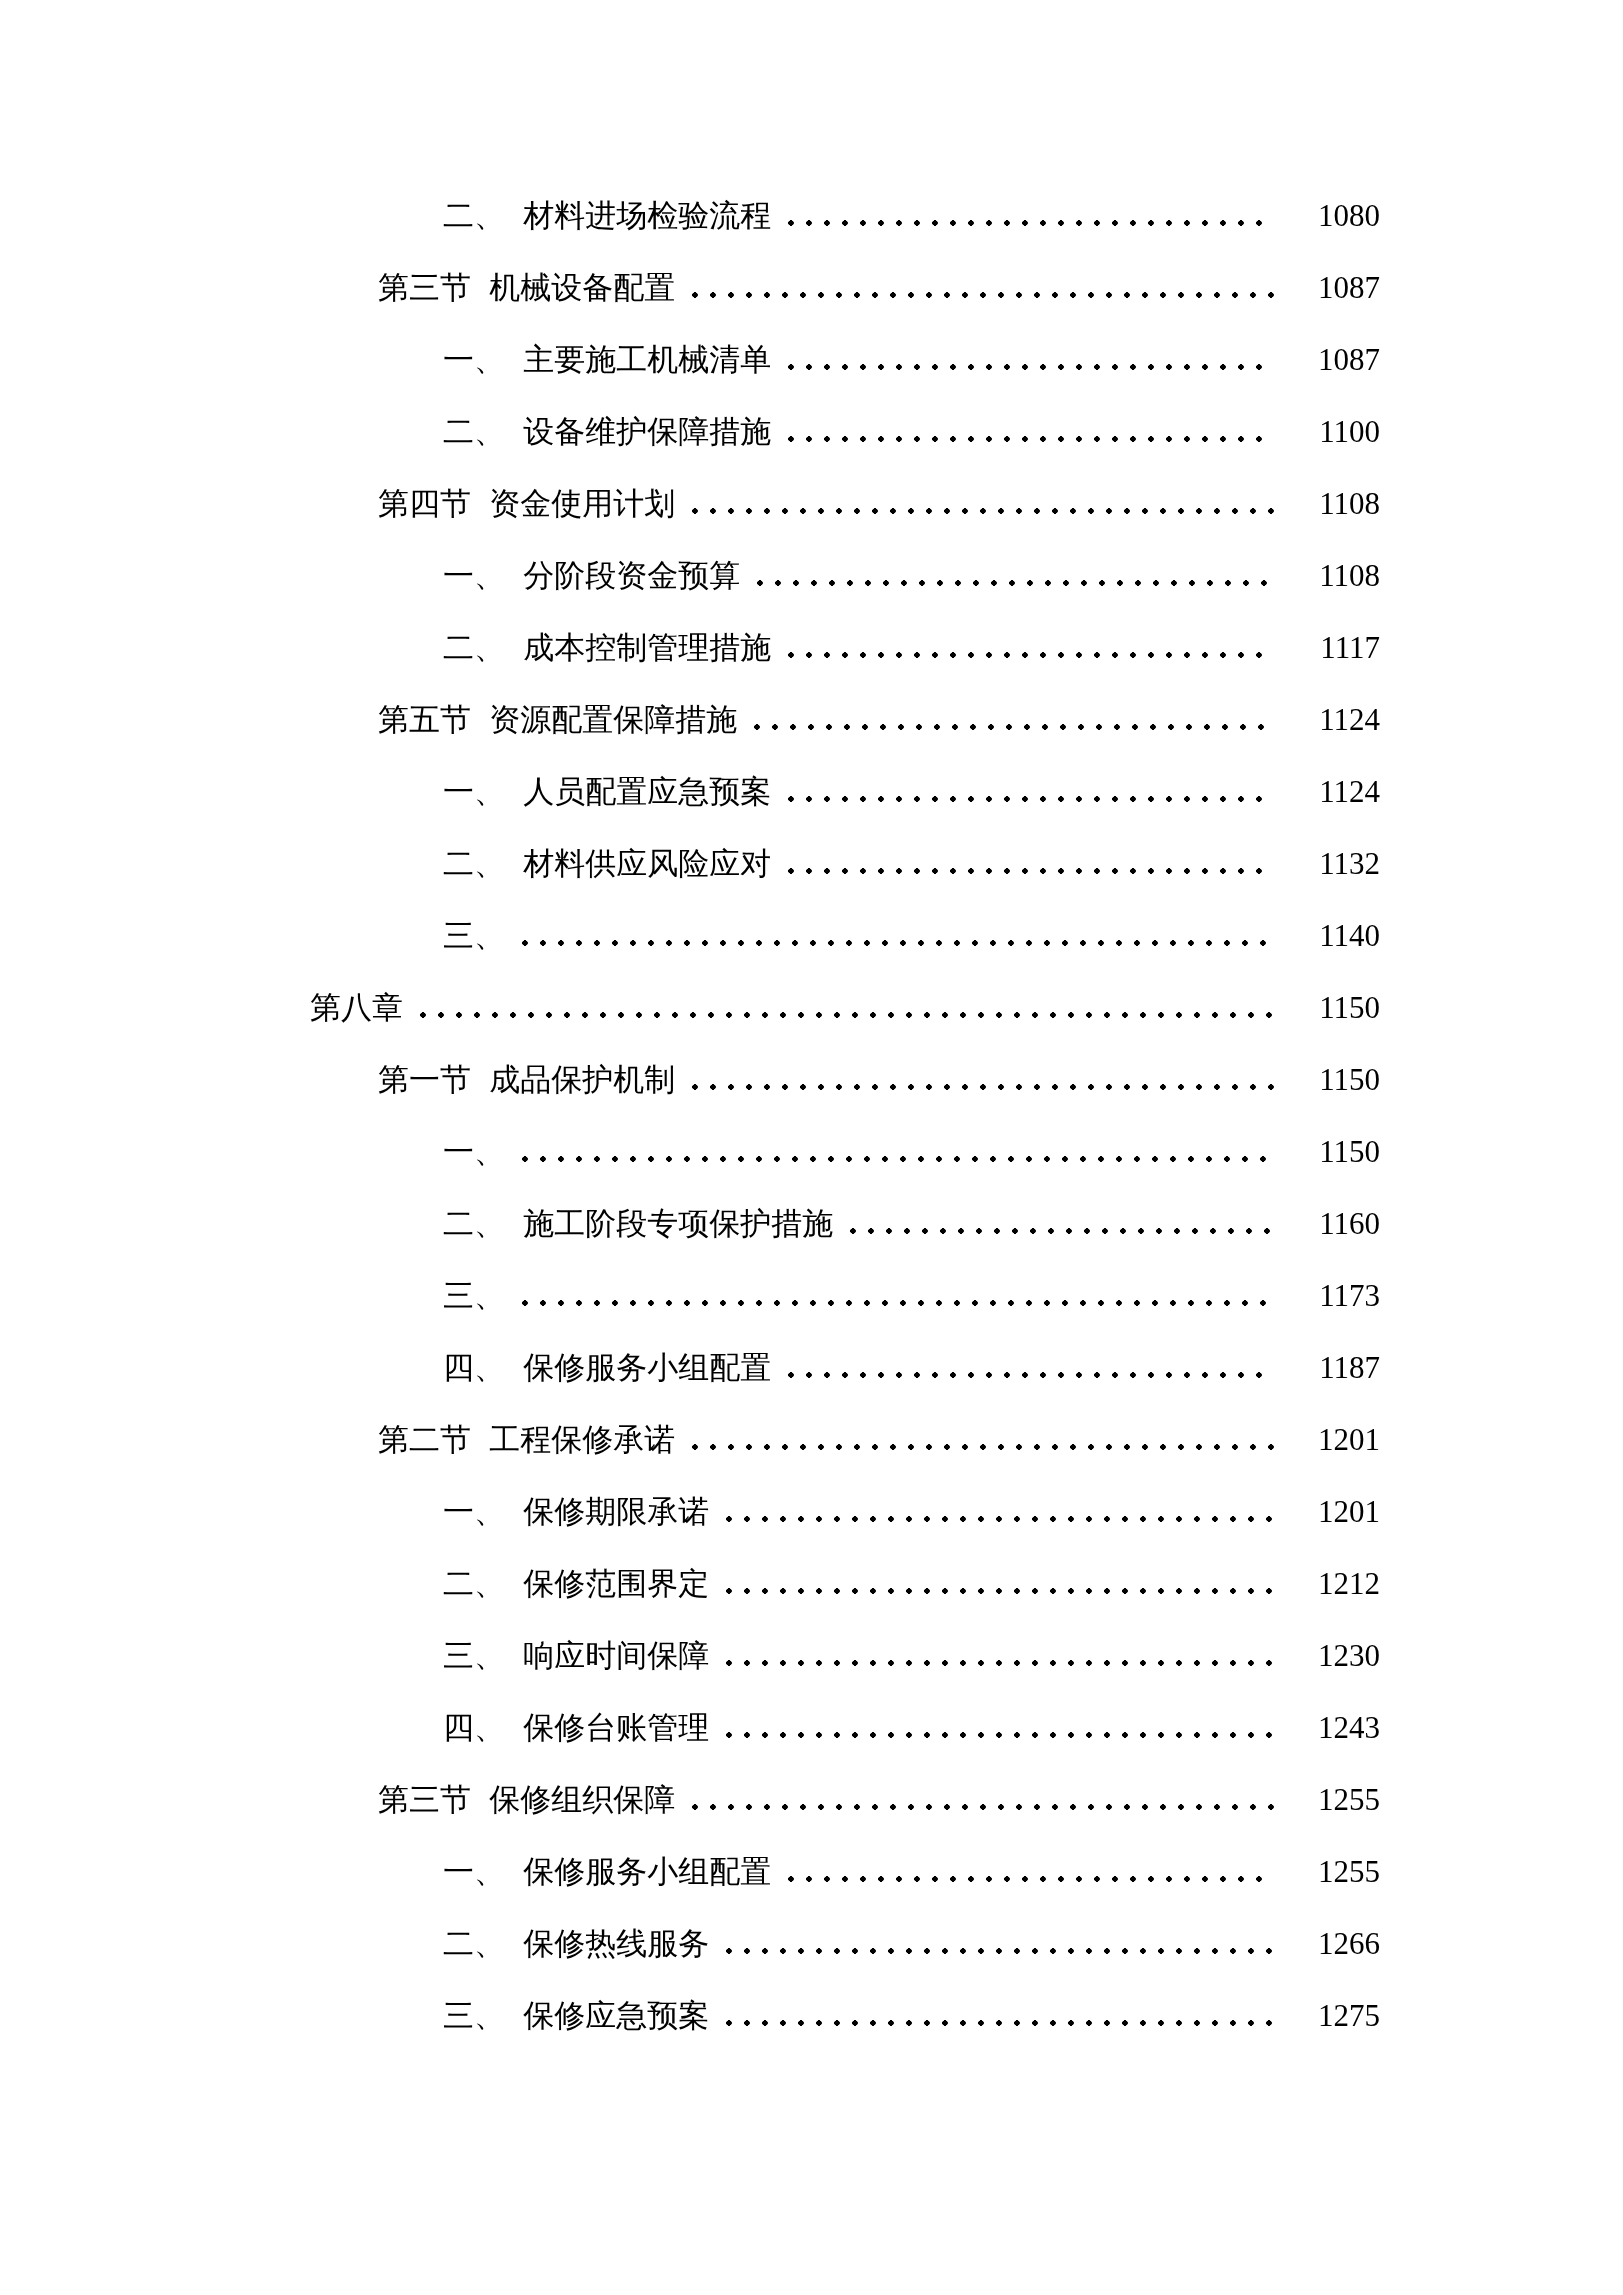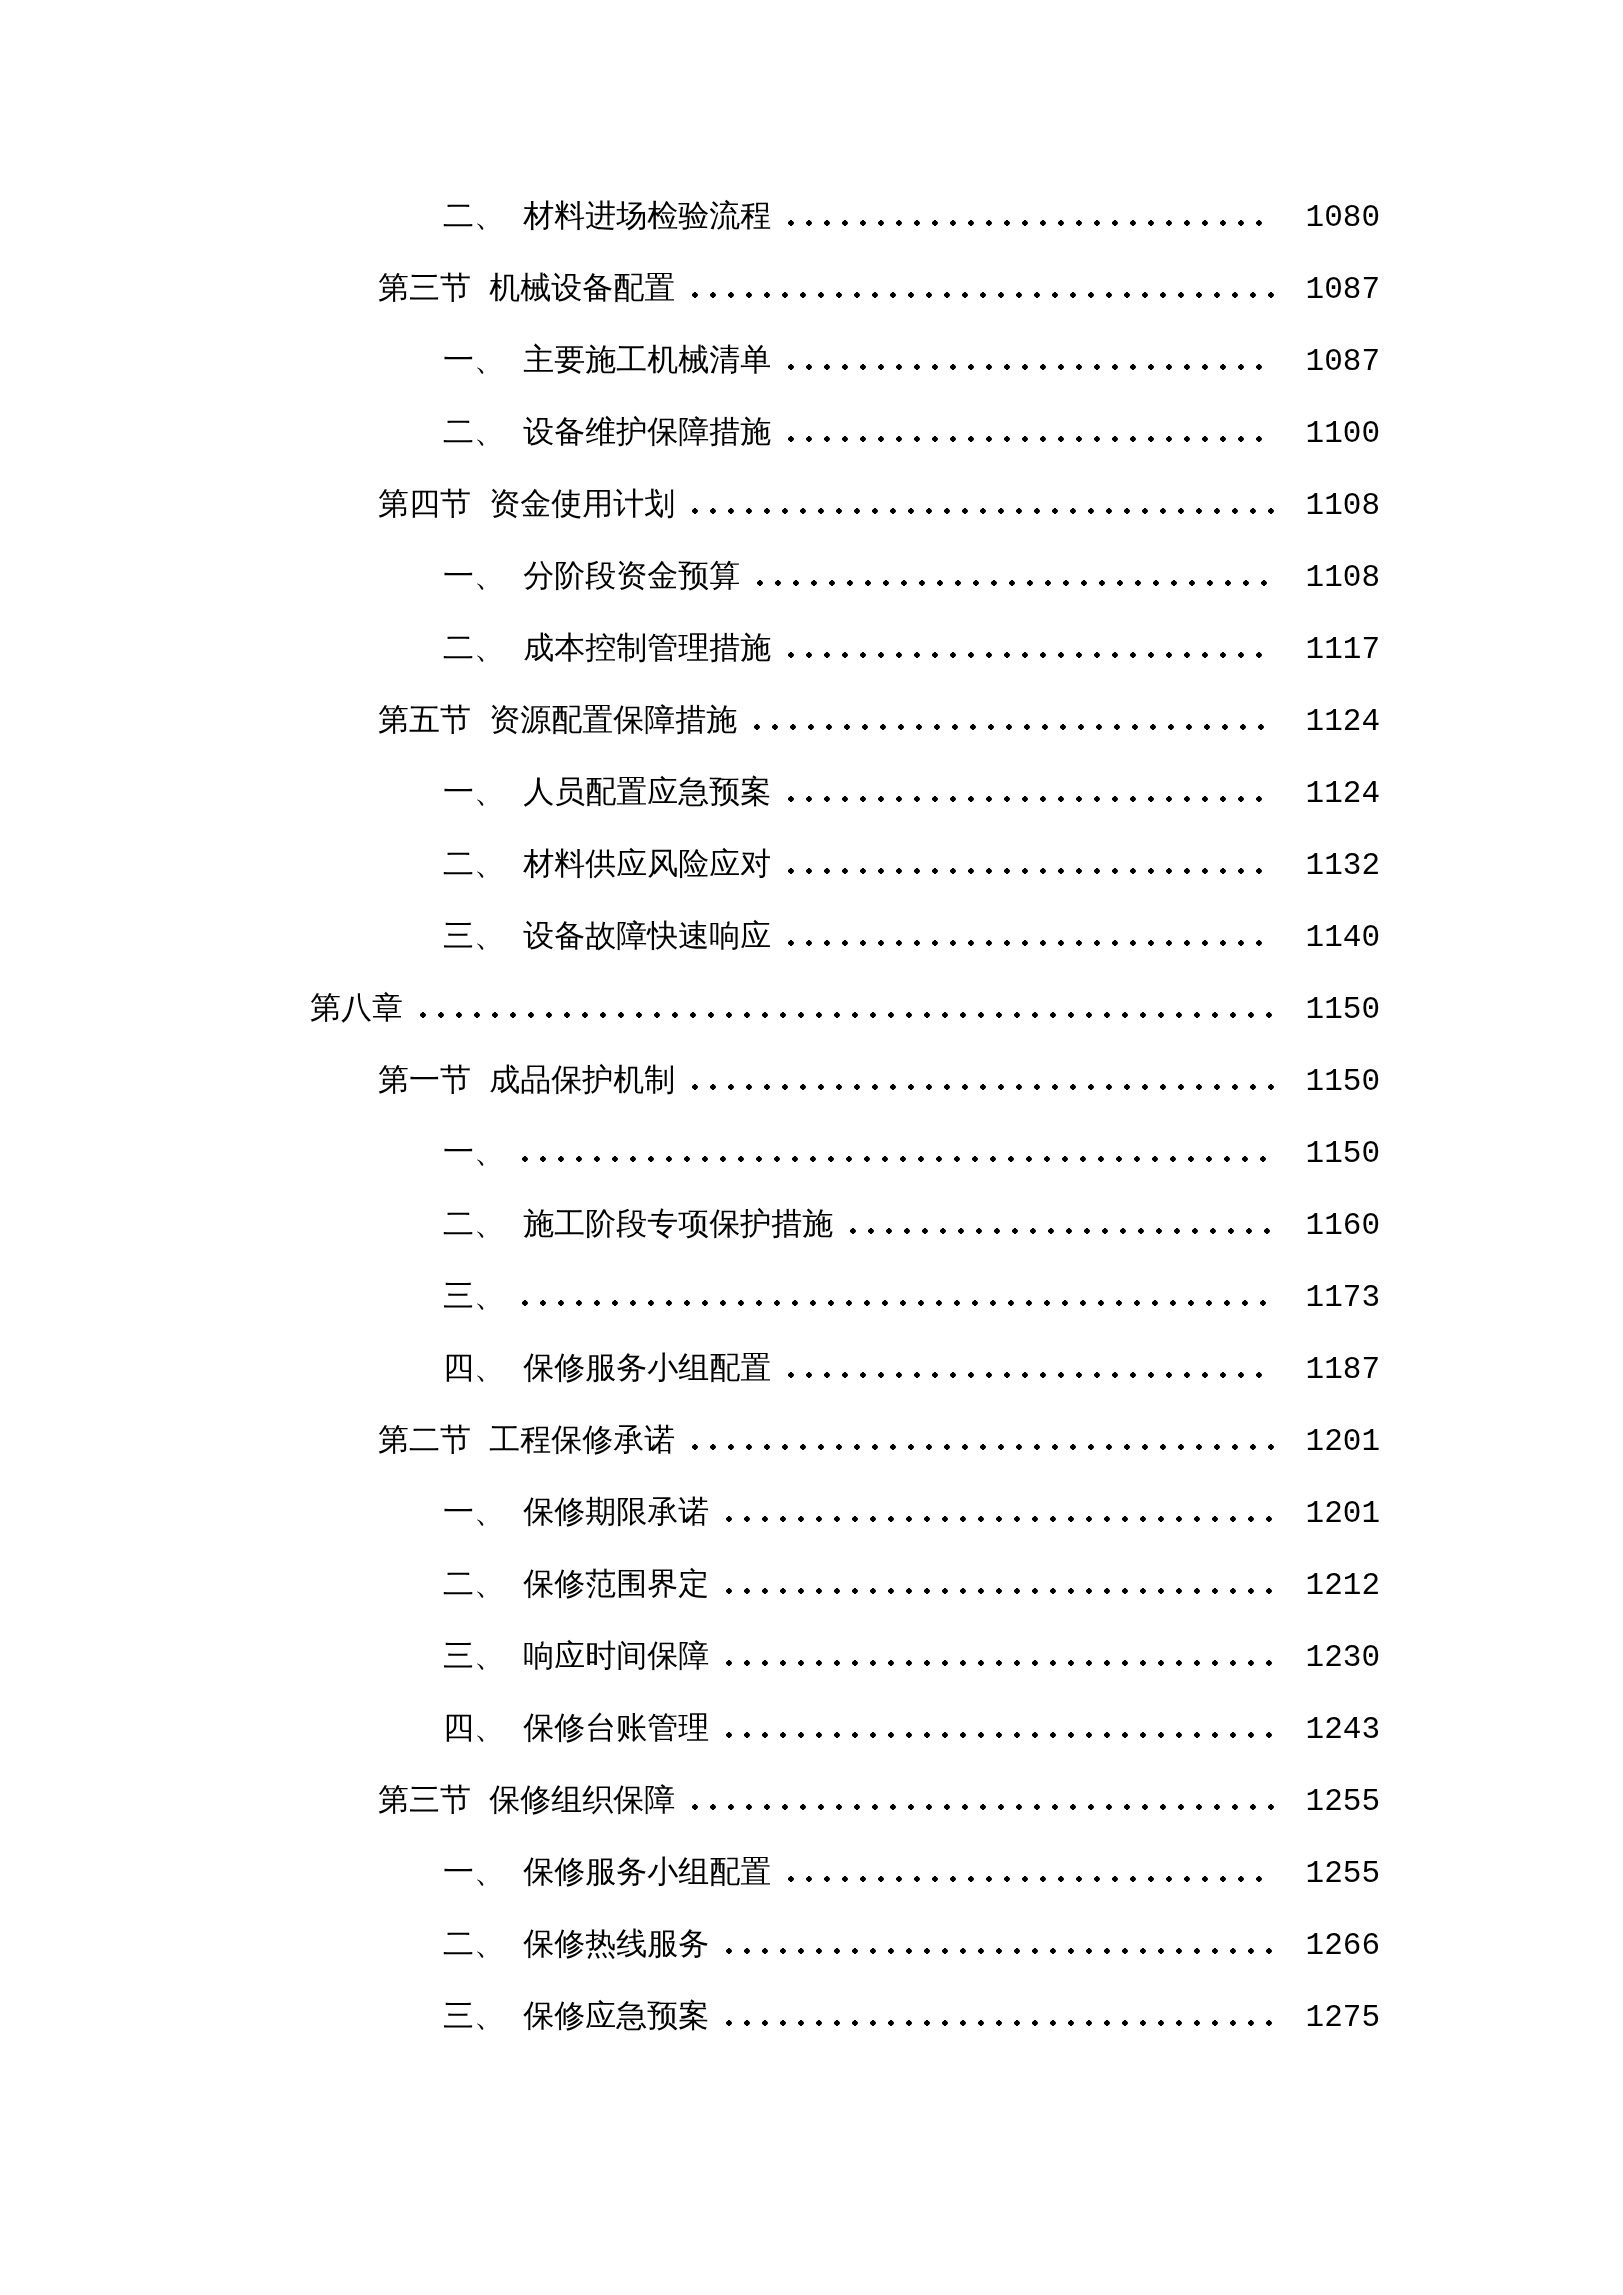--- a/index.html
+++ b/index.html
@@ -42,21 +42,20 @@
     min-width: 39px;
     margin: 0 19.6px 0 17px;
     background-image: radial-gradient(circle 2.8px at 2.9px 50%, #000000 97%, transparent 100%);
     background-size: 18px 5.9px;
     background-repeat: repeat-x;
     background-position: left bottom;
   }
   .pagenum {
     min-width: 86px;
     text-align: right;
-    font-family: Liberation Mono, monospace;
   }
 </style>
 </head>
 <body>
 
 <div class="page">
   <div class="toc-list" id="toc-list">
       <div class="toc-row item">
     <span class="num">二、</span>
     <span class="title">材料进场检验流程</span>
@@ -112,21 +111,20 @@
     <span class="pagenum">1124</span>
   </div>
       <div class="toc-row item">
     <span class="num">二、</span>
     <span class="title">材料供应风险应对</span>
     <span class="leader"></span>
     <span class="pagenum">1132</span>
   </div>
       <div class="toc-row item">
     <span class="num">三、</span>
-    <span class="title">设备故障快速响应</span>
     <span class="leader"></span>
     <span class="pagenum">1140</span>
   </div>
       <div class="toc-row chapter">
     <span class="num">第八章</span>
     <span class="leader"></span>
     <span class="pagenum">1150</span>
   </div>
       <div class="toc-row section">
     <span class="num">第一节</span>

